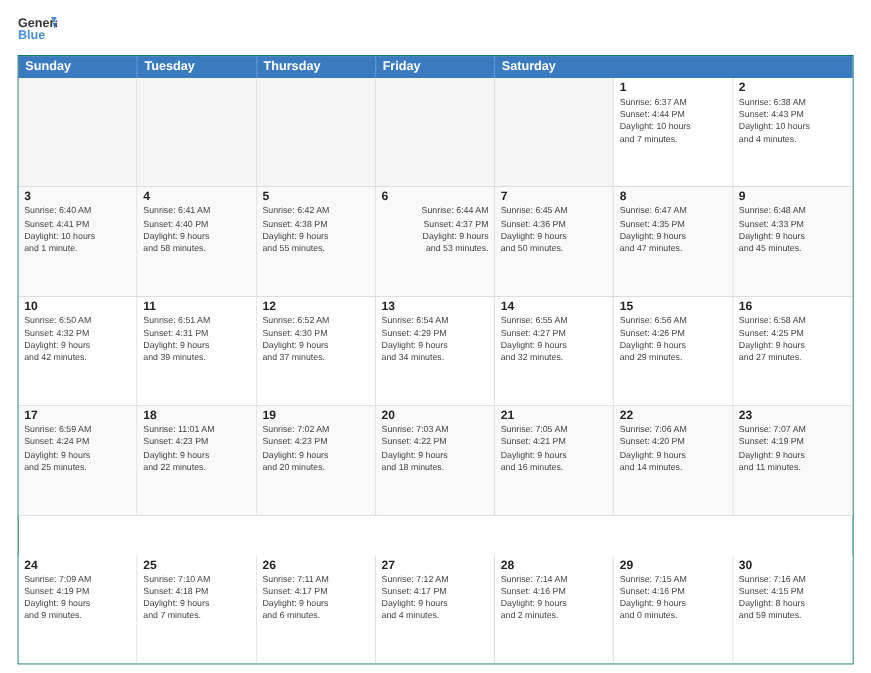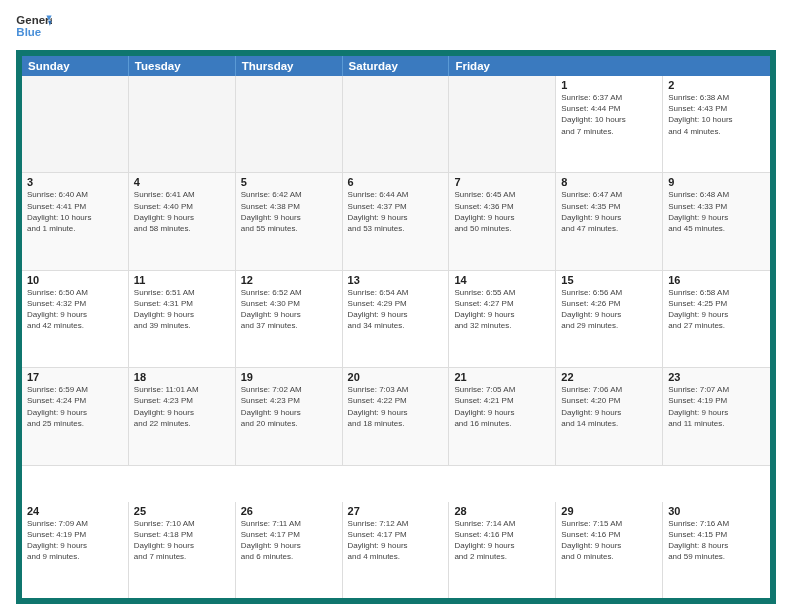--- a/index.html
+++ b/index.html
@@ -42,21 +42,21 @@
       line-height: 1.1;
     }
     .subtitle {
       font-size: 14px;
       color: #555;
     }
     .calendar {
       flex: 1;
       display: flex;
       flex-direction: column;
-      border: 6px solid #0f766e;
+      border: 1px solid #0f766e;
     }
     .cal-header {
       display: grid;
       grid-template-columns: repeat(7, 1fr);
       background: #3a7abf;
     }
     .cal-header-cell {
       color: #fff;
       font-size: 11.5px;
       font-weight: bold;
@@ -117,22 +117,22 @@
       <div class="main-title"></div>
       <div class="subtitle"></div>
     </div>
   </div>
 
   <div class="calendar">
     <div class="cal-header" id="cal-header">
         <div class="cal-header-cell">Sunday</div>
         <div class="cal-header-cell">Tuesday</div>
         <div class="cal-header-cell">Thursday</div>
+        <div class="cal-header-cell">Friday</div>
         <div class="cal-header-cell">Saturday</div>
-        <div class="cal-header-cell">Friday</div>
       </div>
     <div class="cal-body" id="cal-body">
         <div class="cal-row">
           <div class="cal-cell empty"></div>
           <div class="cal-cell empty"></div>
           <div class="cal-cell empty"></div>
           <div class="cal-cell empty"></div>
           <div class="cal-cell empty"></div>
           <div class="cal-cell">
             <span class="day-num">1</span>
@@ -166,21 +166,21 @@
           </div>
           <div class="cal-cell alt">
             <span class="day-num">5</span>
             <div class="day-info" style="white-space: pre-line;">Sunrise: 6:42 AM
 Sunset: 4:38 PM
 Daylight: 9 hours
 and 55 minutes.</div>
           </div>
           <div class="cal-cell alt">
             <span class="day-num">6</span>
-            <div class="day-info" style="white-space: pre-line;">Sunrise: 6:44 AM
+            <div class="day-info" style="white-space: pre-line; text-align: right;">Sunrise: 6:44 AM
 Sunset: 4:37 PM
 Daylight: 9 hours
 and 53 minutes.</div>
           </div>
           <div class="cal-cell alt">
             <span class="day-num">7</span>
             <div class="day-info" style="white-space: pre-line;">Sunrise: 6:45 AM
 Sunset: 4:36 PM
 Daylight: 9 hours
 and 50 minutes.</div>

